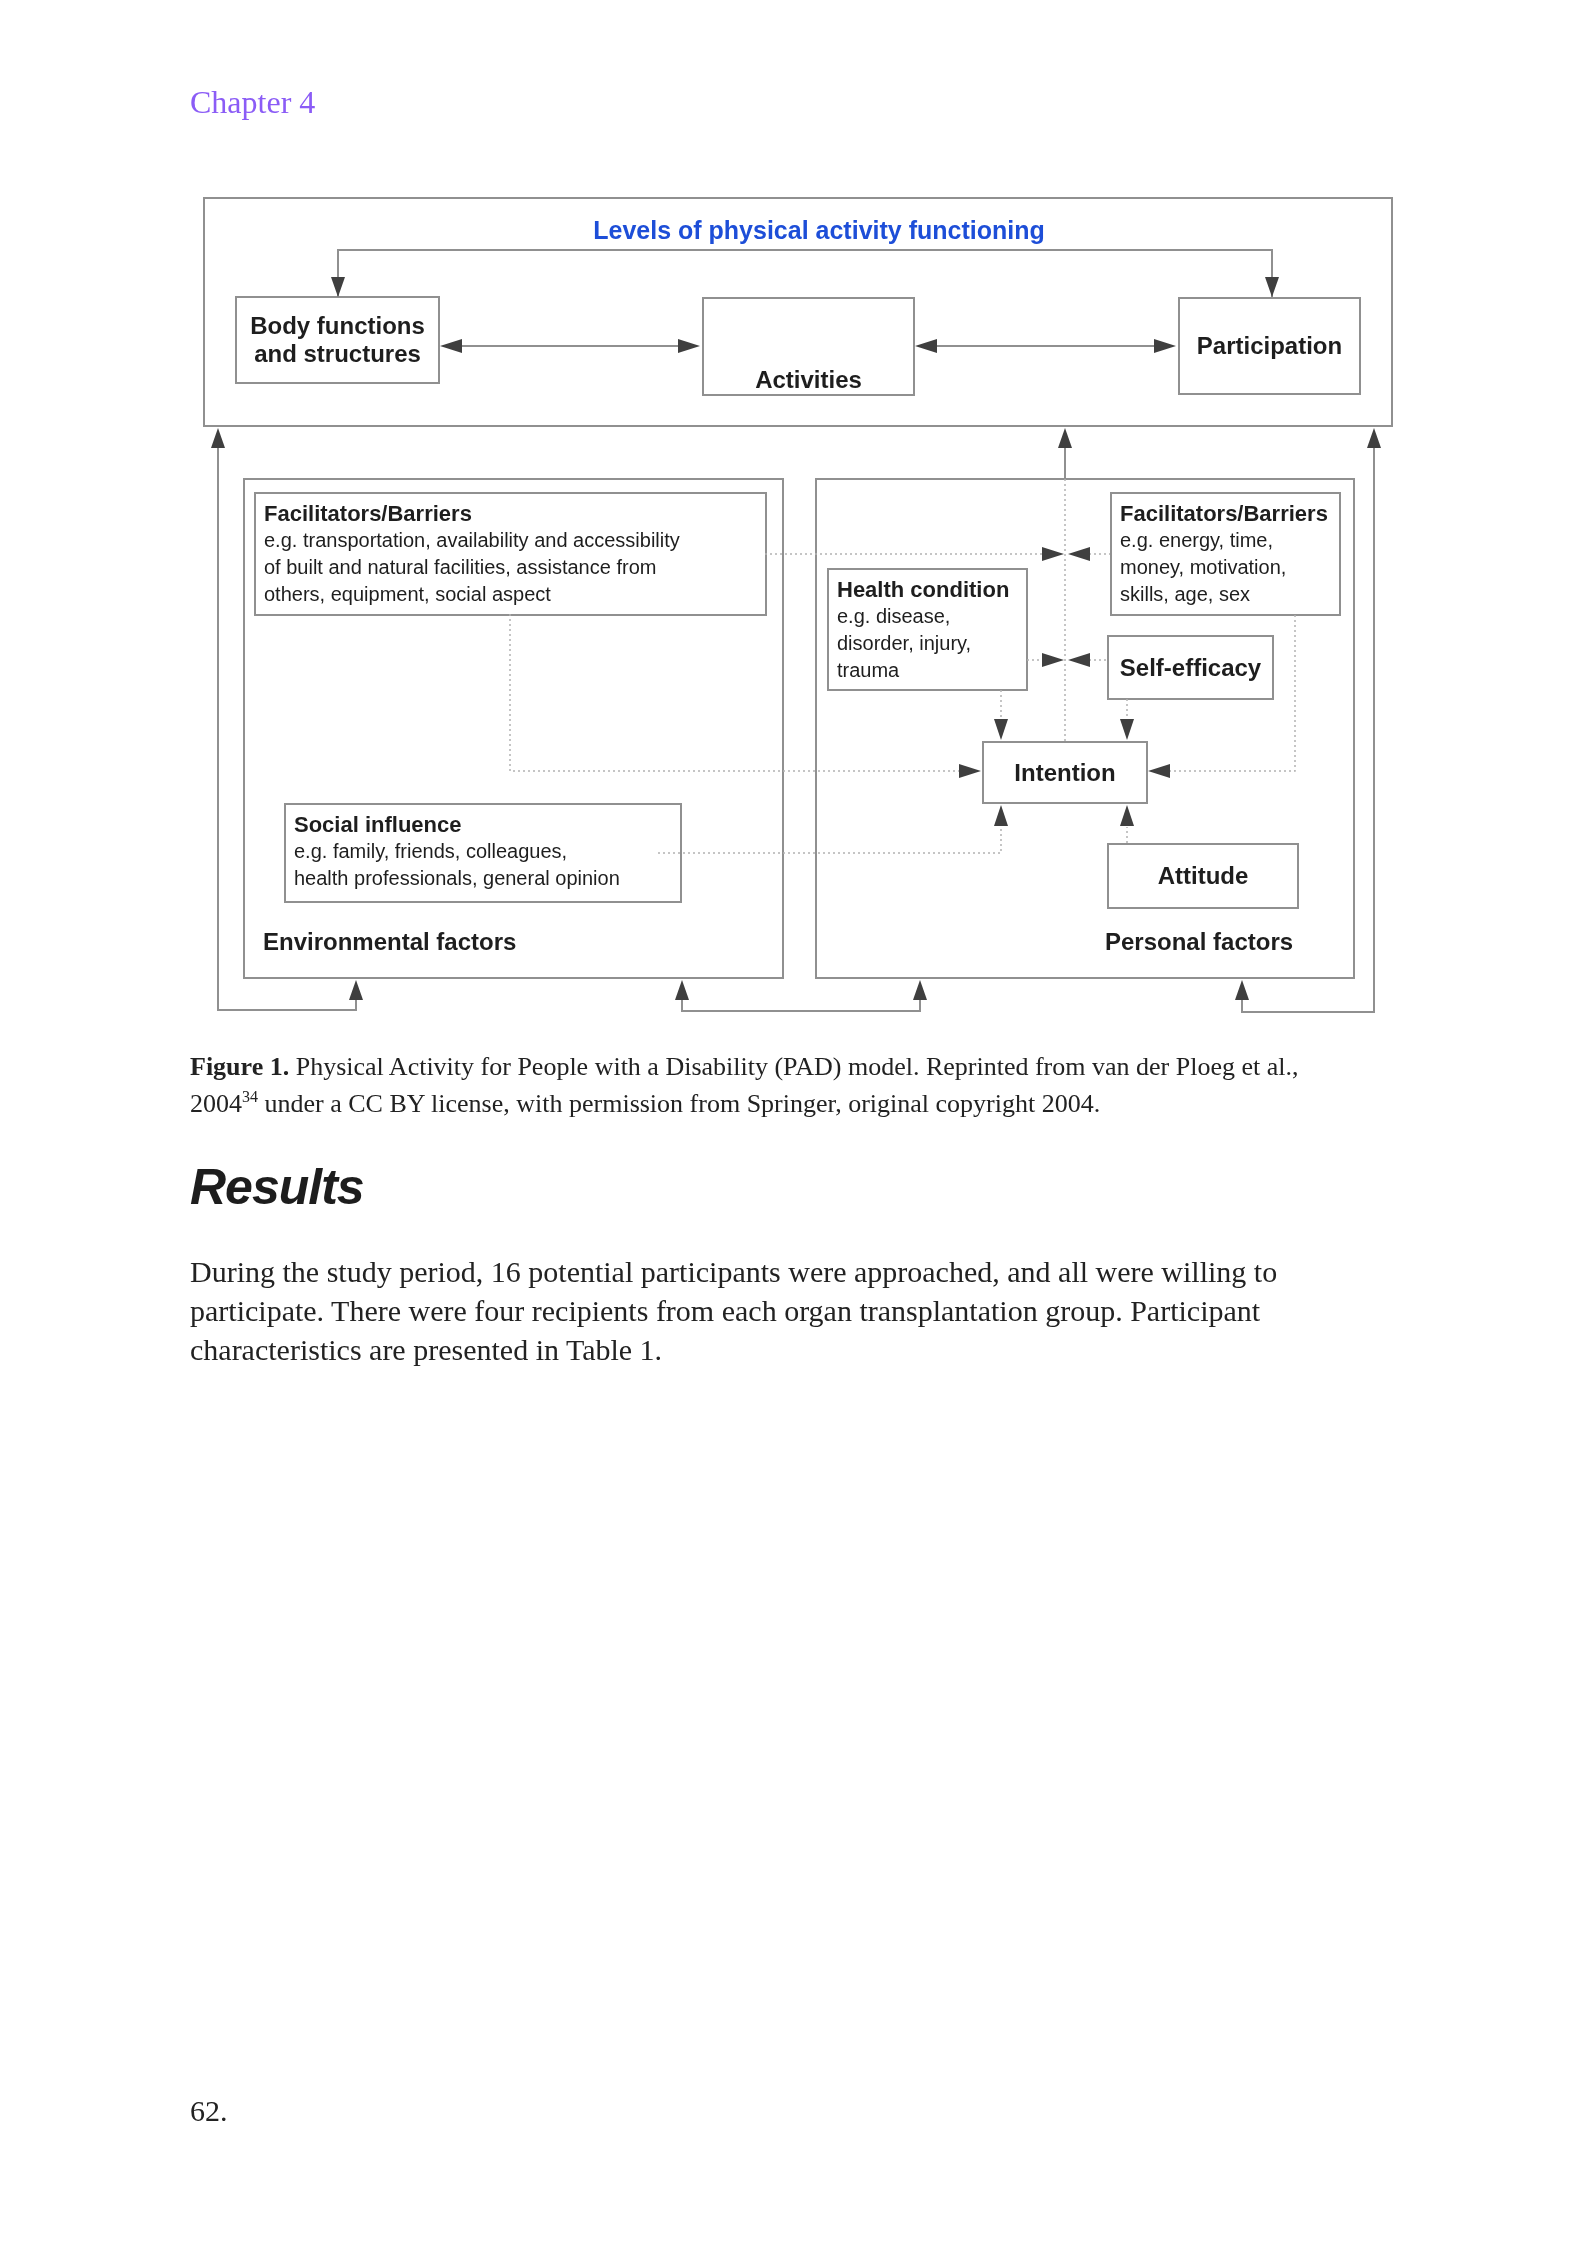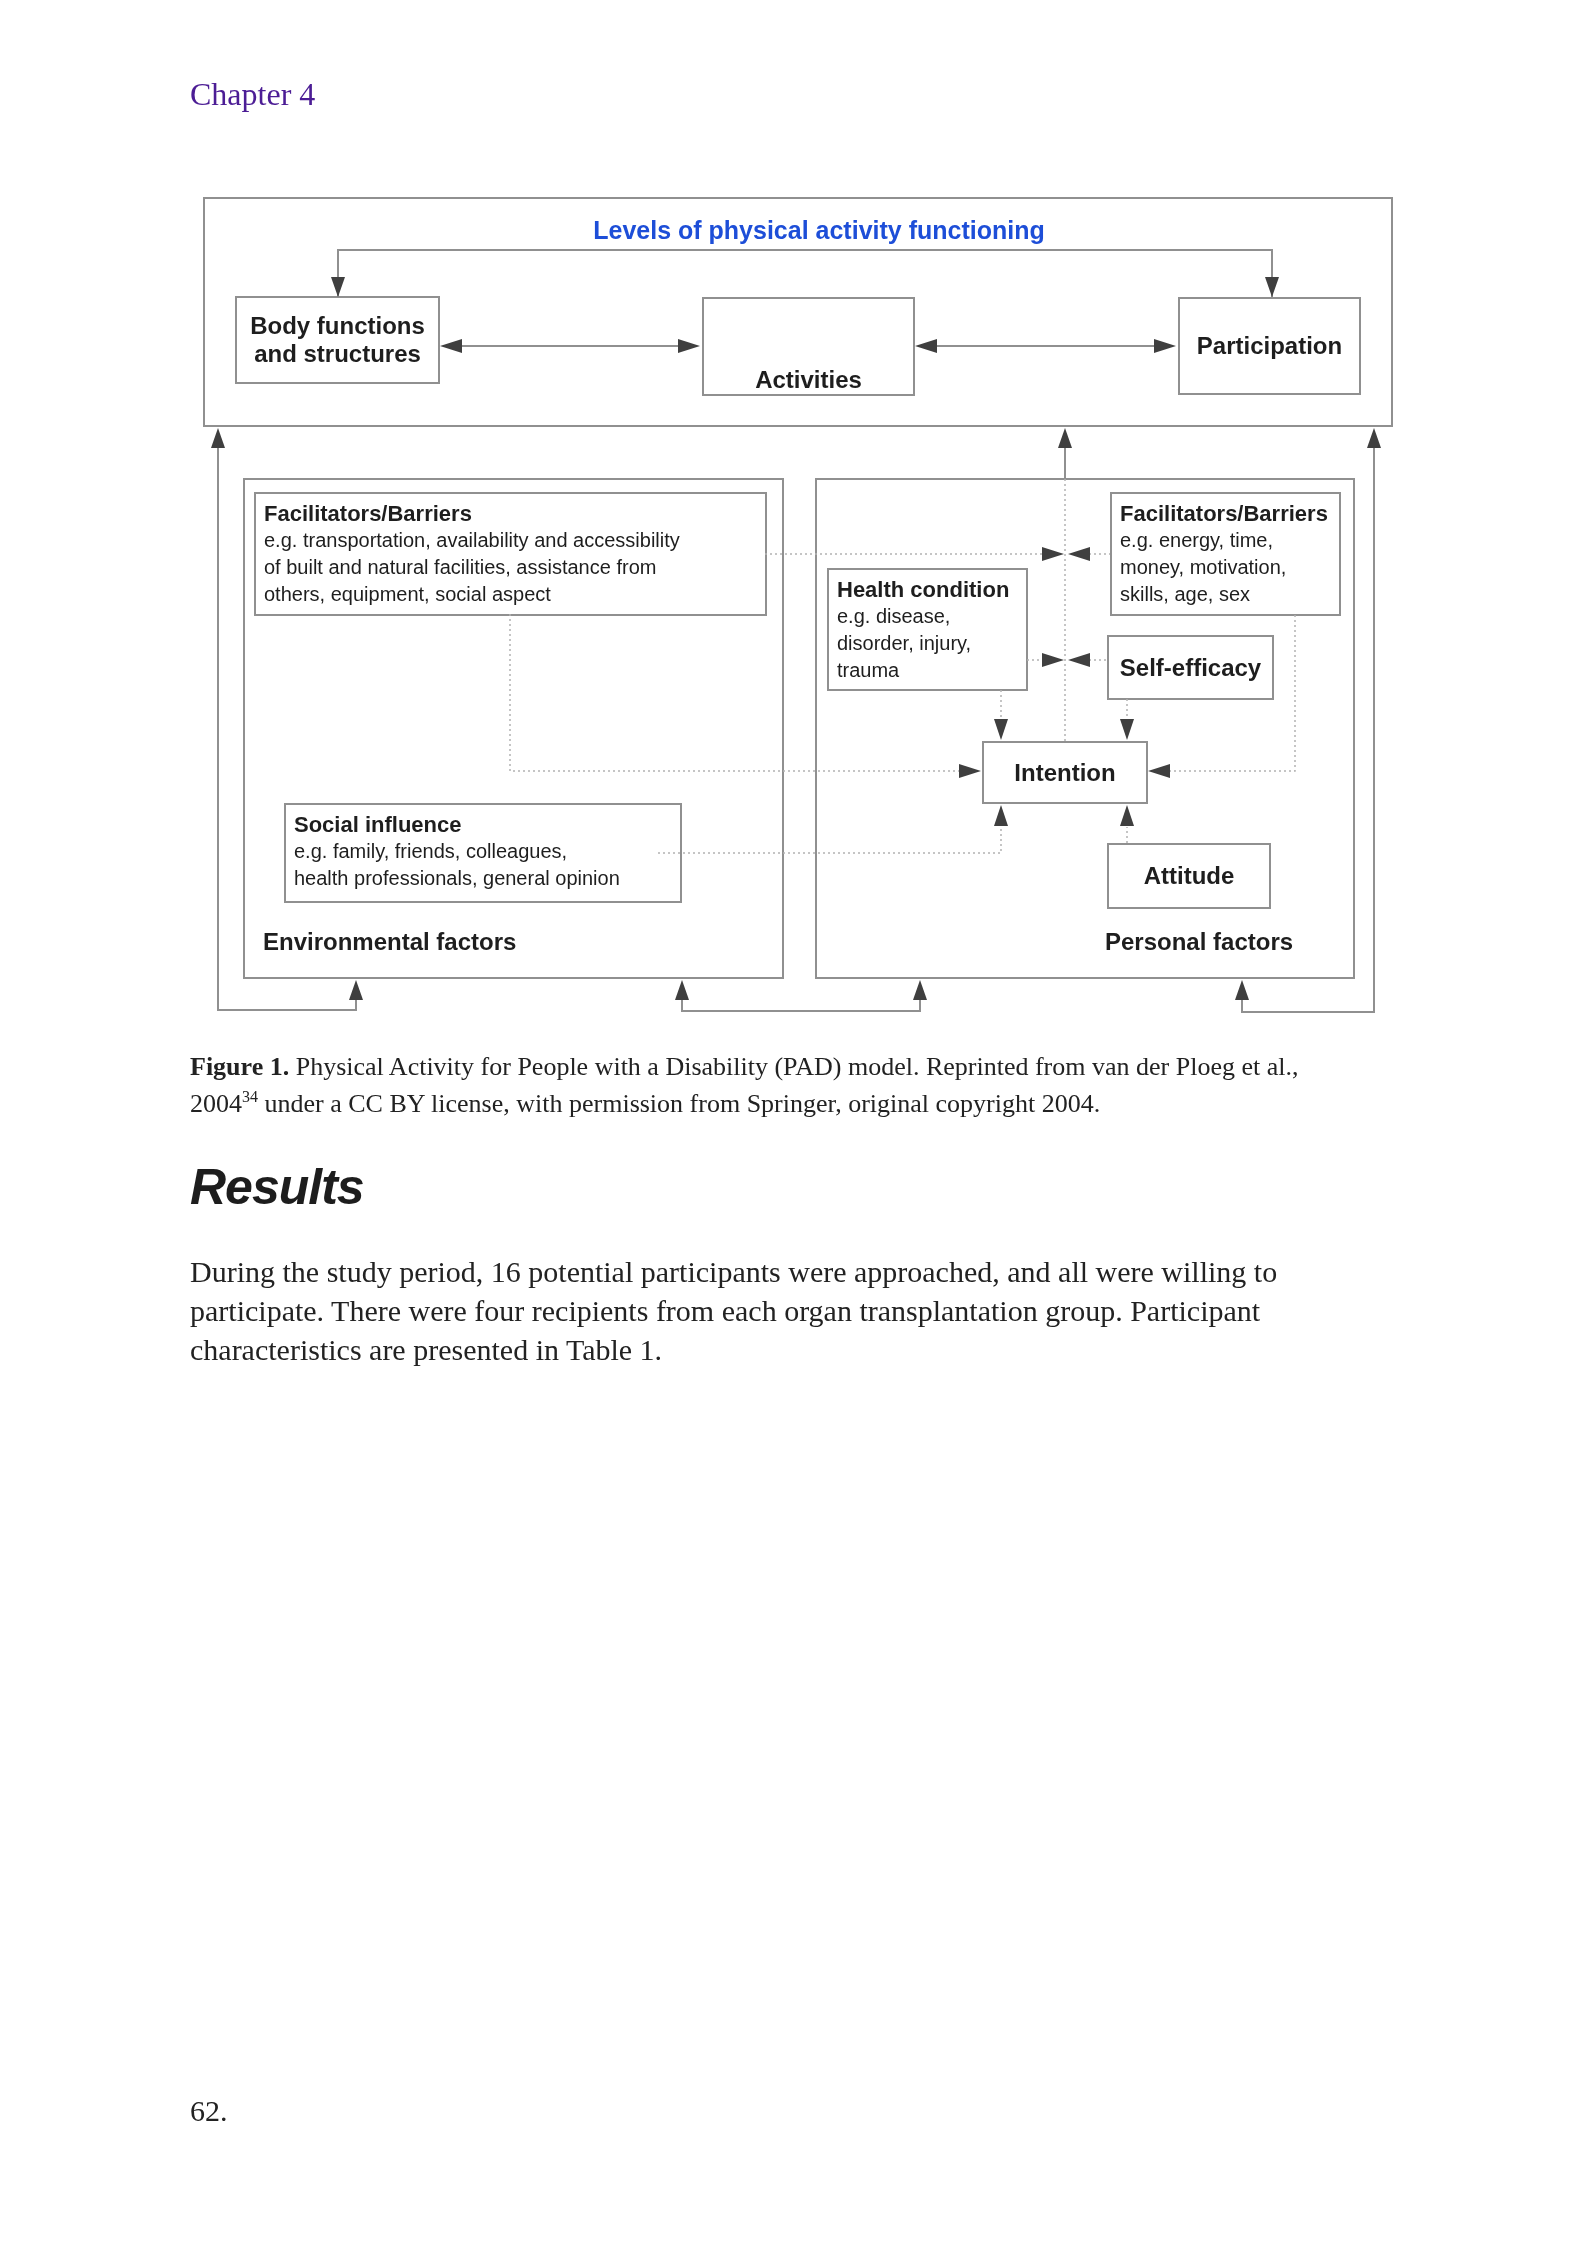--- a/index.html
+++ b/index.html
@@ -1,20 +1,20 @@
 <!DOCTYPE html>
 <html><head>
 <meta charset="utf-8">
 <style>
   html,body{margin:0;padding:0;background:#ffffff;}
   .page{position:relative;width:1593px;height:2250px;background:#ffffff;overflow:hidden;
         font-family:"Liberation Serif", serif;color:#1c1c1c;}
   .abs{position:absolute;}
   
-  .chapter{left:190px;top:76px;font-size:32px;color:#4c1d95;}
+  .chapter{left:190px;top:84px;font-size:32px;color:#8b5cf6;}
   .caption{left:190px;top:1048px;width:1260px;font-size:26px;line-height:37px;color:#222;}
   .caption .bold{font-weight:bold;}
   .caption sup{font-size:16px;line-height:0;vertical-align:super;}
   .results-heading{left:190px;top:1158px;font-family:"Liberation Sans",sans-serif;
                    font-weight:bold;font-size:50px;color:#1d1d1d;letter-spacing:-1px;font-style:italic;}
   .para{left:190px;top:1252px;width:1290px;font-size:30px;line-height:39px;
         white-space:pre-line;color:#222;}
   .pagenum{left:190px;top:2094px;font-size:30px;color:#222;}
   
   .dbox{position:absolute;box-sizing:border-box;border:2px solid #909090;background:#ffffff;
@@ -80,21 +80,21 @@
     </div>
 
     <div class="dbox center-flex" style="left:1107px;top:635px;width:167px;height:65px;">
       <span class="blabel">Self-efficacy</span>
     </div>
 
     <div class="dbox center-flex" style="left:982px;top:741px;width:166px;height:63px;">
       <span class="blabel">Intention</span>
     </div>
 
-    <div class="dbox center-flex" style="left:1107px;top:843px;width:164px;height:66px;">
+    <div class="dbox center-flex" style="left:1107px;top:843px;width:192px;height:66px;">
       <span class="blabel">Attitude</span>
     </div>
 
     <div class="dbox tbox" style="left:261px;top:803px;width:398px;height:100px;margin-left:23px;">
       <div class="box-title">Social influence</div>
       <div class="box-body">e.g. family, friends, colleagues,
 health professionals, general opinion</div>
     </div>
 
     <div class="abs zone-label" style="left:263px;top:928px;">Environmental factors</div>

